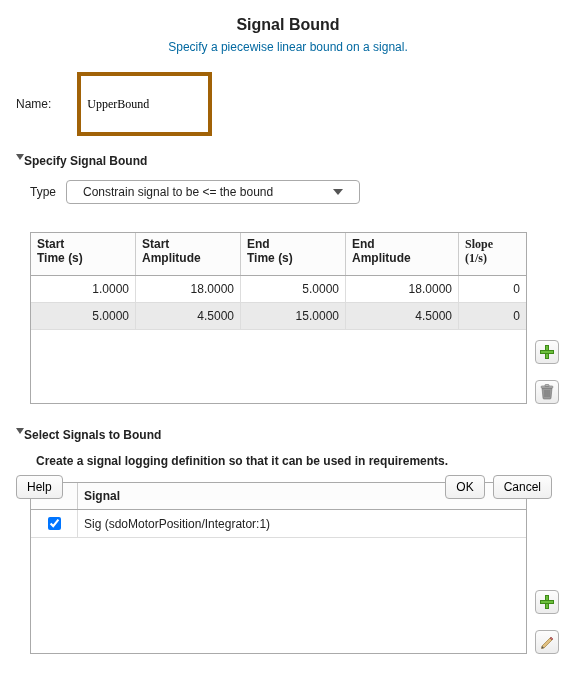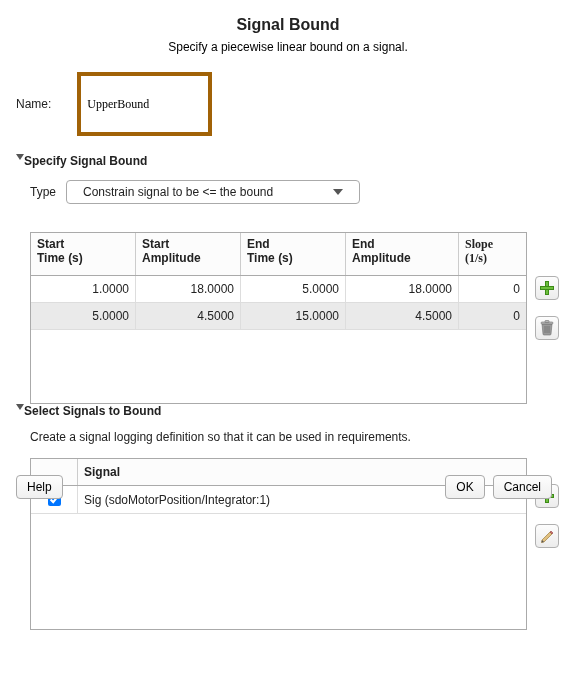--- a/index.html
+++ b/index.html
@@ -23,21 +23,21 @@
   .title {
     text-align: center;
     font-size: 16px;
     font-weight: bold;
     margin-top: 4px;
     margin-bottom: 6px;
   }
   .subtitle {
     text-align: center;
     font-size: 12px;
-    color: #000000;
+    color: #0369a1;
     margin-bottom: 18px;
   }
   .row-name {
     display: flex;
     align-items: center;
     gap: 26px;
     margin-bottom: 18px;
   }
   .row-name label { font-size: 12px; }
   input.text {
@@ -84,23 +84,24 @@
   .dropdown .dd-arrow {
     width: 0; height: 0;
     border-left: 5px solid transparent;
     border-right: 5px solid transparent;
     border-top: 6px solid #555;
     margin-left: 10px;
   }
 
   .table-area {
     display: flex;
-    align-items: flex-start;
+    align-items: flex-end;
     gap: 8px;
     margin-left: 14px;
+    margin-bottom: 24px;
   }
   .bound-table-wrap {
     border: 1px solid #aaa;
     width: 495px;
     height: 170px;
     overflow: hidden;
     background: #fff;
   }
   table.bound-table {
     width: 100%;
@@ -164,22 +165,23 @@
     border: 1px solid #3d8a17;
     box-sizing: border-box;
   }
   .plus-ico::before { left: 5px; top: 0; width: 4px; height: 14px; }
   .plus-ico::after  { left: 0; top: 5px; width: 14px; height: 4px; }
 
   .trash-ico svg { width: 14px; height: 16px; display:block; }
   .pencil-ico svg { width: 15px; height: 15px; display:block; }
 
   .desc {
-    margin-left: 14px;
+    margin-left: 20px;
     margin-bottom: 14px;
+    font-weight: bold;
   }
 
   .signal-table-wrap {
     border: 1px solid #aaa;
     width: 495px;
     height: 170px;
     overflow: hidden;
     background: #fff;
   }
   table.signal-table {

